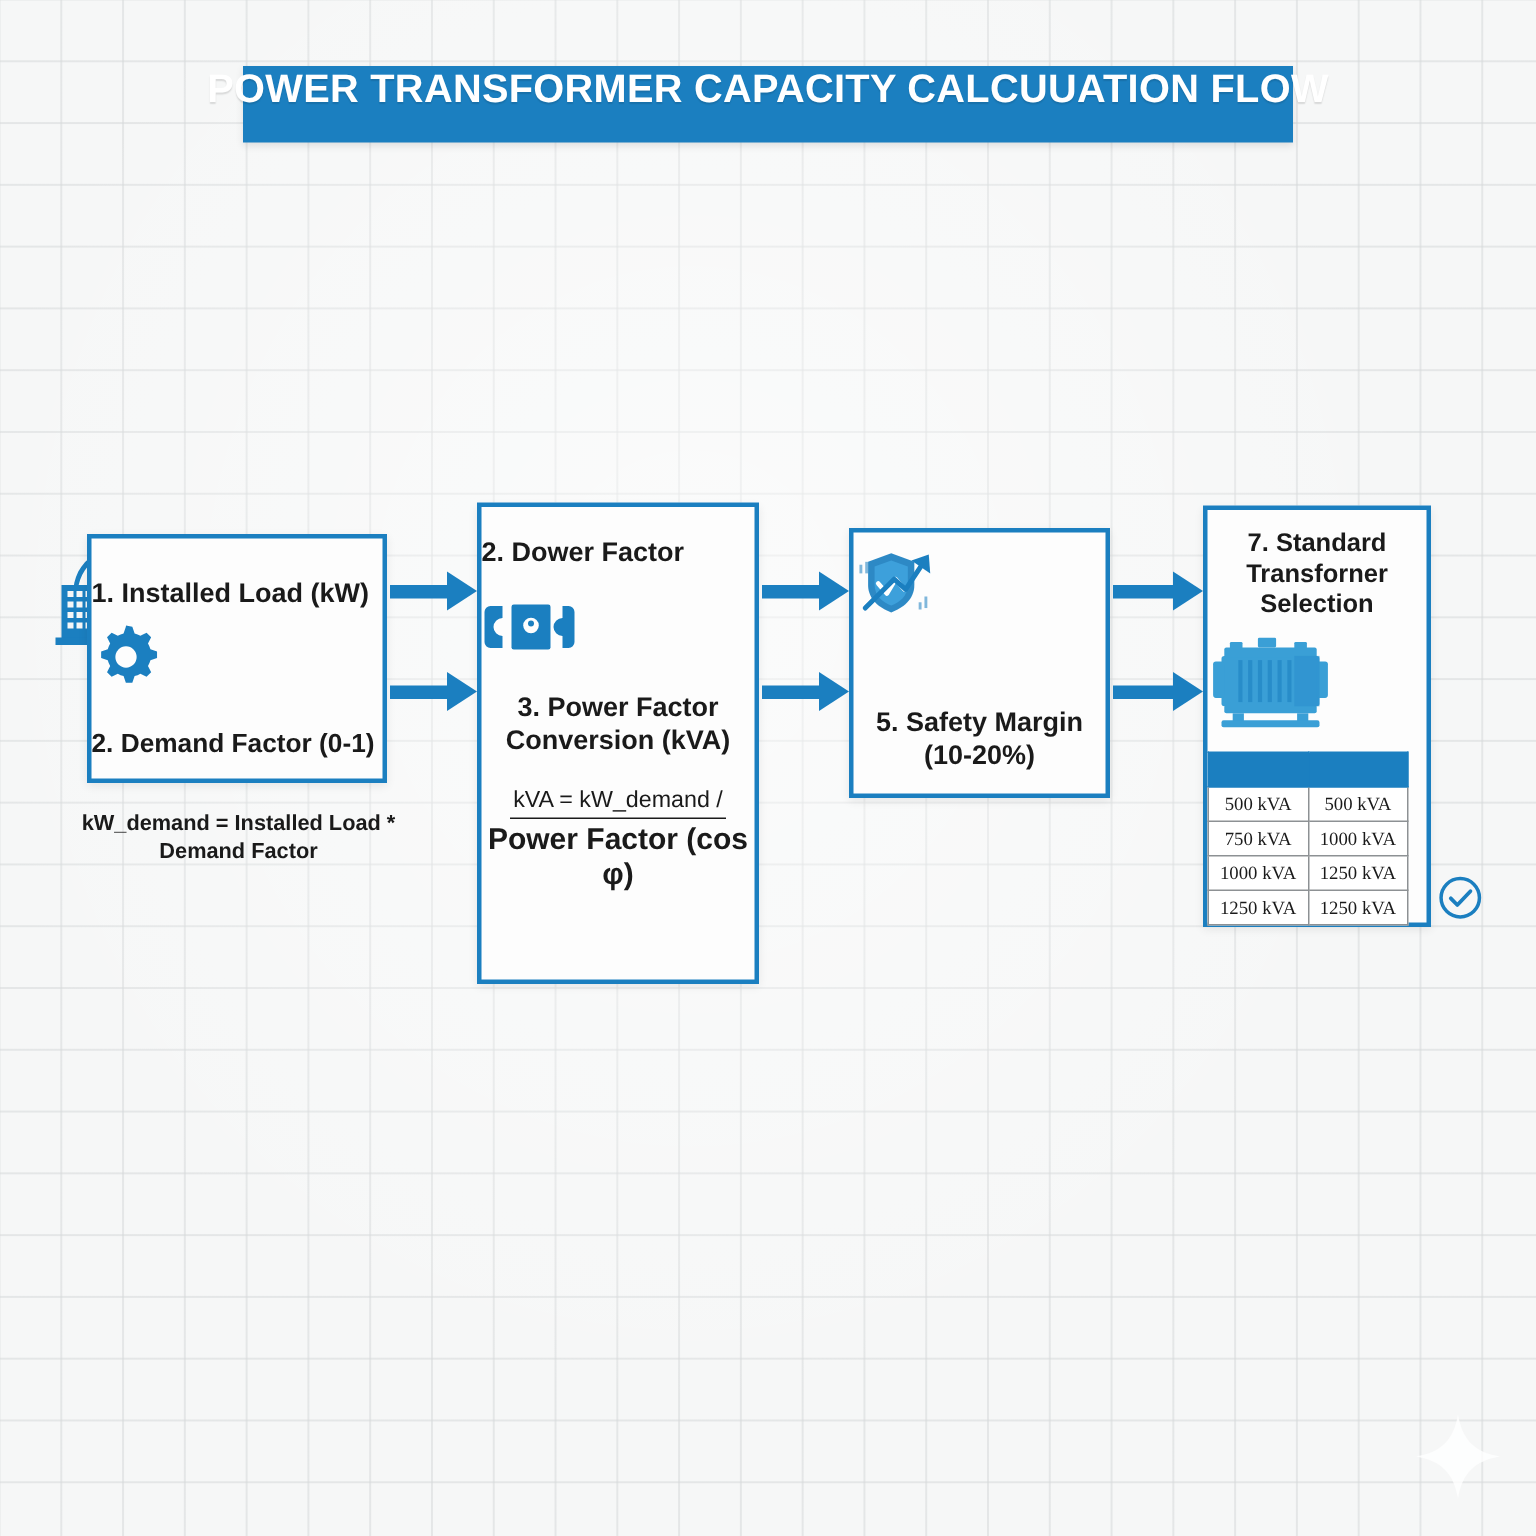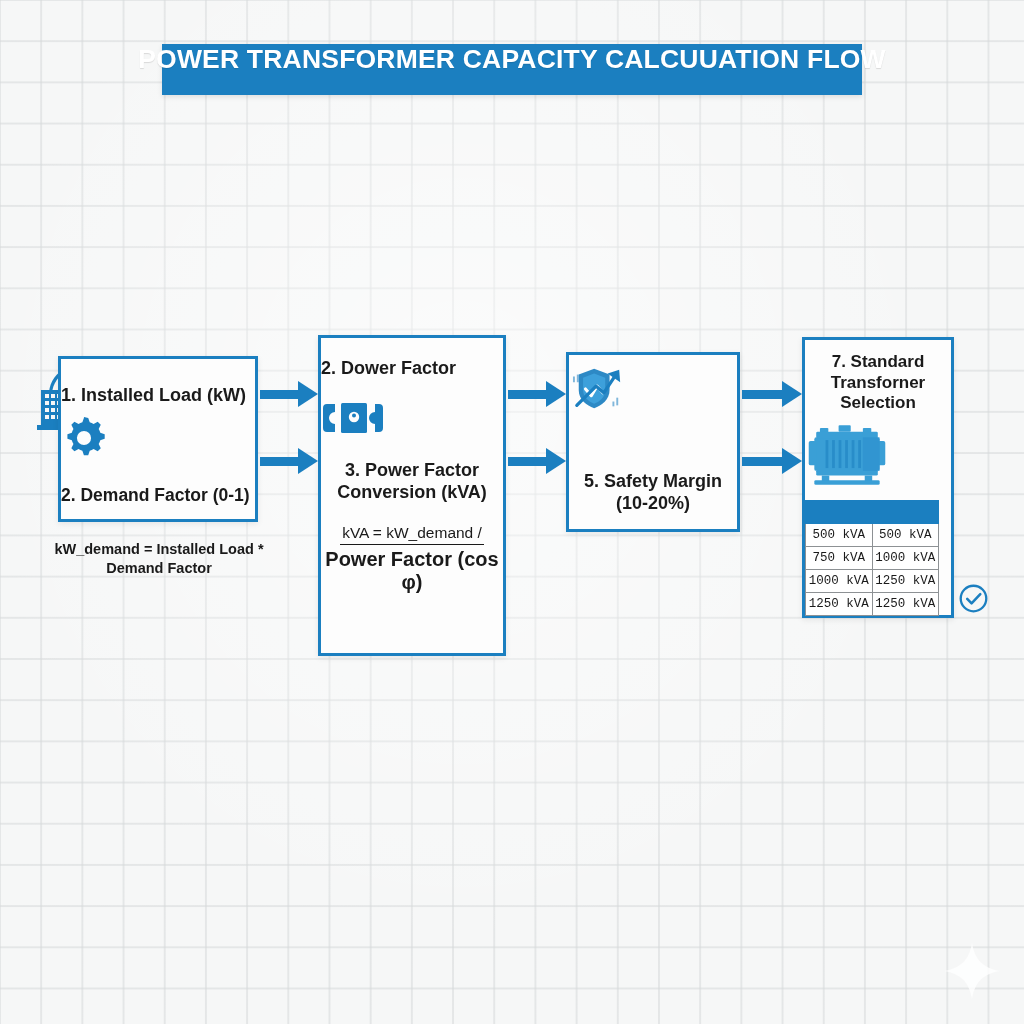--- a/index.html
+++ b/index.html
@@ -148,21 +148,21 @@
     background: #1b7fc0;
     height: 20px;
     border: 1px solid #1b7fc0;
   }
   #kva-table td {
     border: 1.3px solid #8d9194;
     font-size: 12.5px;
     color: #1a1a1a;
     text-align: center;
     height: 20px;
-    font-family: Liberation Mono, monospace;
+    font-family: Liberation Serif, serif;
   }
 
   
   .arrow {
     position: absolute;
     height: 26px;
   }
   .arrow .shaft {
     position: absolute;
     left: 0;

